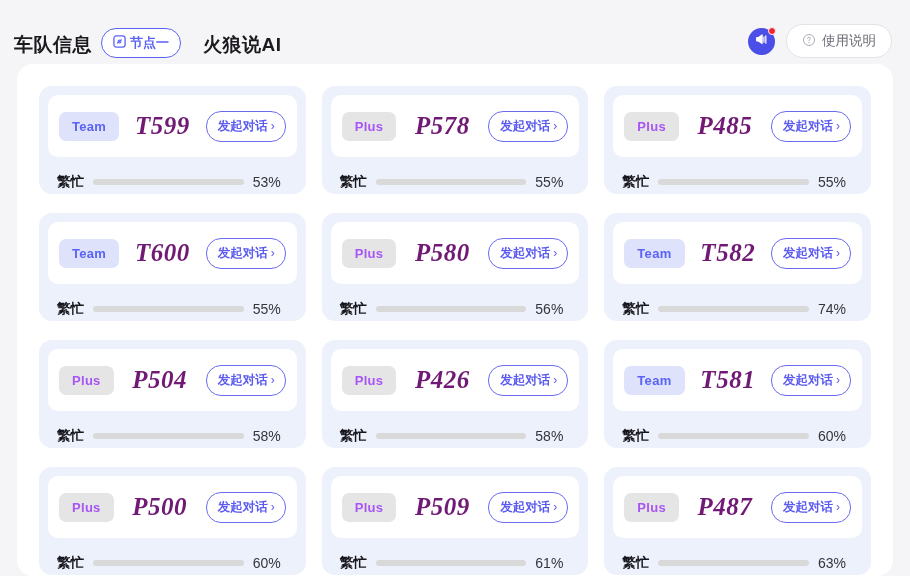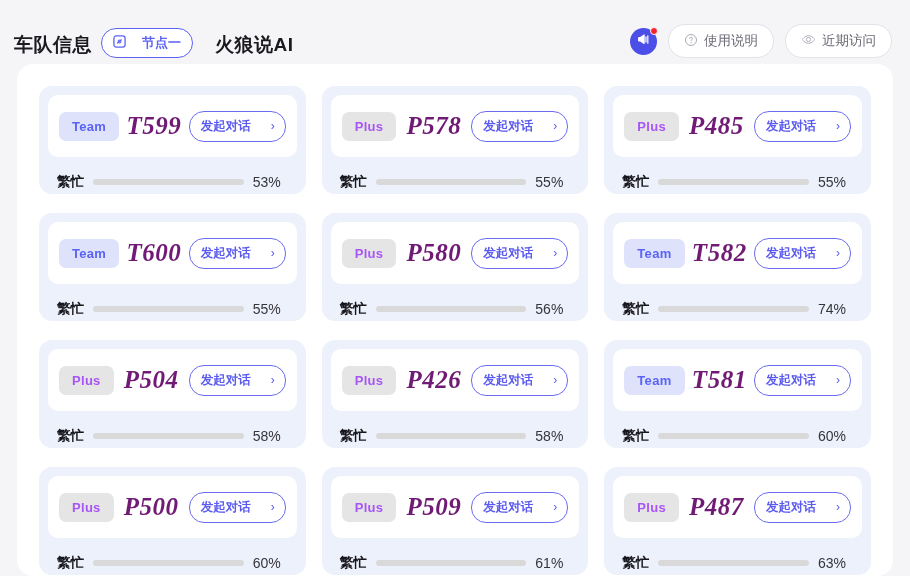--- a/index.html
+++ b/index.html
@@ -23,21 +23,21 @@
     color: #1a1a1f;
     letter-spacing: .5px;
   }
   .node-pill {
     margin-left: 9px;
     height: 30px;
     border: 1.5px solid #5b63f5;
     border-radius: 16px;
     display: flex;
     align-items: center;
-    gap: 16px;
+    gap: 4px;
     padding: 0 11px;
     color: #5b63f5;
     font-size: 13px;
     font-weight: 700;
     background: #fff;
   }
   .node-icon { display: block; }
   .hdr-app {
     margin-left: 22px;
     font-size: 19px;
@@ -135,21 +135,21 @@
   .chat-btn {
     flex: 0 0 auto;
     border: 1.3px solid #6b6bf0;
     border-radius: 15px;
     color: #5b5bf0;
     font-size: 12.5px;
     font-weight: 700;
     padding: 6px 10px 6px 11px;
     display: flex;
     align-items: center;
-    gap: 20px;
+    gap: 3px;
     background: transparent;
     white-space: nowrap;
   }
   .chev { font-size: 12px; line-height: 1; font-weight: 400; }
 
   .card-bottom {
     height: 46px;
     display: flex;
     align-items: center;
     padding: 4px 8px 0 9px;
@@ -216,29 +216,20 @@
       <span>
         <svg width="14" height="14" viewBox="0 0 16 16">
           <circle cx="8" cy="8" r="6.3" fill="none" stroke="#a9a9b3" stroke-width="1.1"></circle>
           <path d="M6.5 6.3c0-.9.7-1.5 1.6-1.5s1.5.6 1.5 1.4c0 1.2-1.5 1.3-1.5 2.4" fill="none" stroke="#a9a9b3" stroke-width="1.1" stroke-linecap="round"></path>
           <circle cx="8.1" cy="11" r=".75" fill="#a9a9b3"></circle>
         </svg>
       </span>
       <span>使用说明</span>
     </div>
 
-    <div class="ghost-pill">
-      <span>
-        <svg width="15" height="15" viewBox="0 0 18 18">
-          <path d="M1.8 9S4.5 4.4 9 4.4 16.2 9 16.2 9 13.5 13.6 9 13.6 1.8 9 1.8 9z" fill="none" stroke="#a9a9b3" stroke-width="1.1"></path>
-          <circle cx="9" cy="9" r="2.5" fill="none" stroke="#a9a9b3" stroke-width="1.1"></circle>
-        </svg>
-      </span>
-      <span>近期访问</span>
-    </div>
   </div>
 </div>
 
 <div class="panel">
   <div class="grid">
       <div class="card">
         <div class="card-top">
           <span class="badge team">Team</span>
           <span class="agent-id">T599</span>
           <span class="chat-btn">

